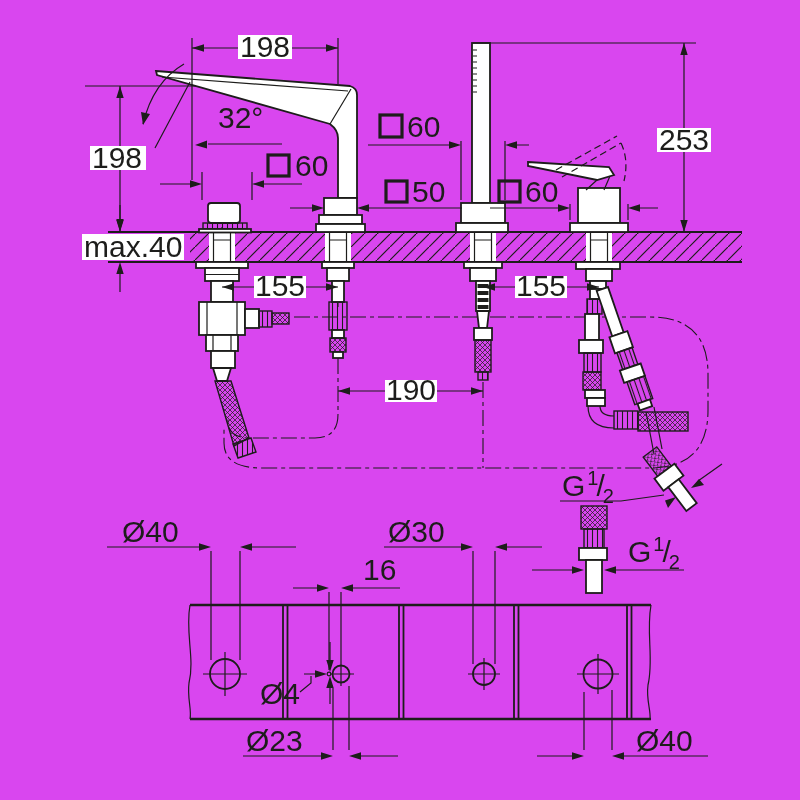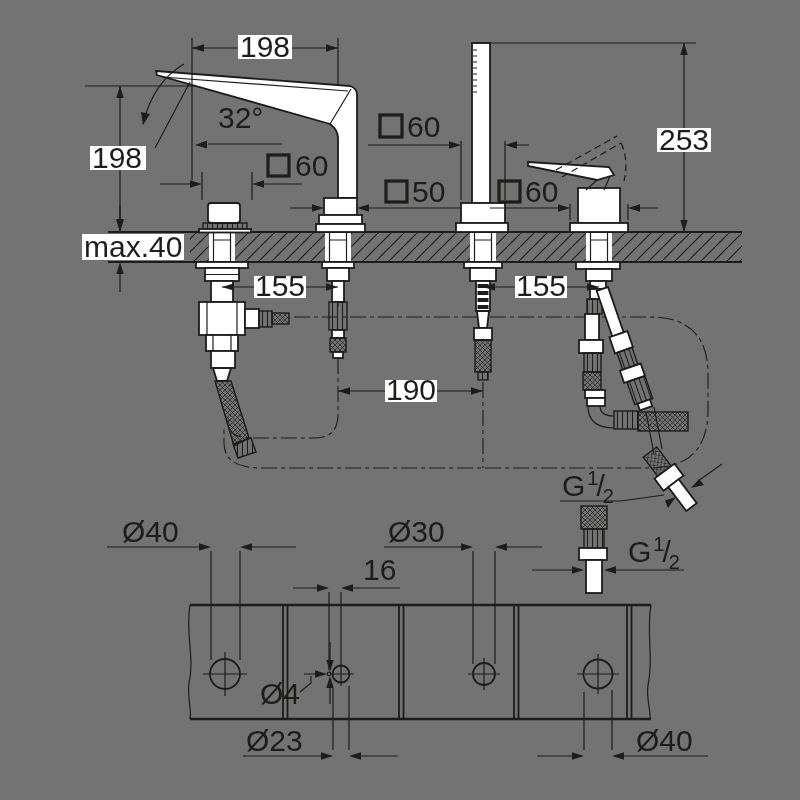--- a/index.html
+++ b/index.html
@@ -1,16 +1,16 @@
 <!DOCTYPE html>
 <html><head>
 <meta charset="utf-8">
 <style>
   html,body{margin:0;padding:0;background:#ffffff;}
-  .page{width:800px;height:800px;background:#737373;position:relative;font-family:"Liberation Sans",sans-serif;}
+  .page{width:800px;height:800px;background:#d946ef;position:relative;font-family:"Liberation Sans",sans-serif;}
   svg text{font-family:"Liberation Sans",sans-serif;font-size:30px;fill:#1d1d1b;}
   .mid{text-anchor:middle;}
   .s  {stroke:#1d1d1b;fill:none;stroke-width:1.8;}
   .t  {stroke:#1d1d1b;fill:none;stroke-width:1.2;}
   .w  {fill:#ffffff;stroke:#1d1d1b;stroke-width:1.8;}
   .pb {fill:url(#pat-braid);stroke:#1d1d1b;stroke-width:1.4;}
   .pr {fill:url(#pat-ribs);stroke:#1d1d1b;stroke-width:1.4;}
   .f  {fill:#1d1d1b;stroke:none;}
   .bg {fill:#ffffff;stroke:none;}
   .dd {stroke:#1d1d1b;fill:none;stroke-width:1.1;stroke-dasharray:16 4 4 4;}

